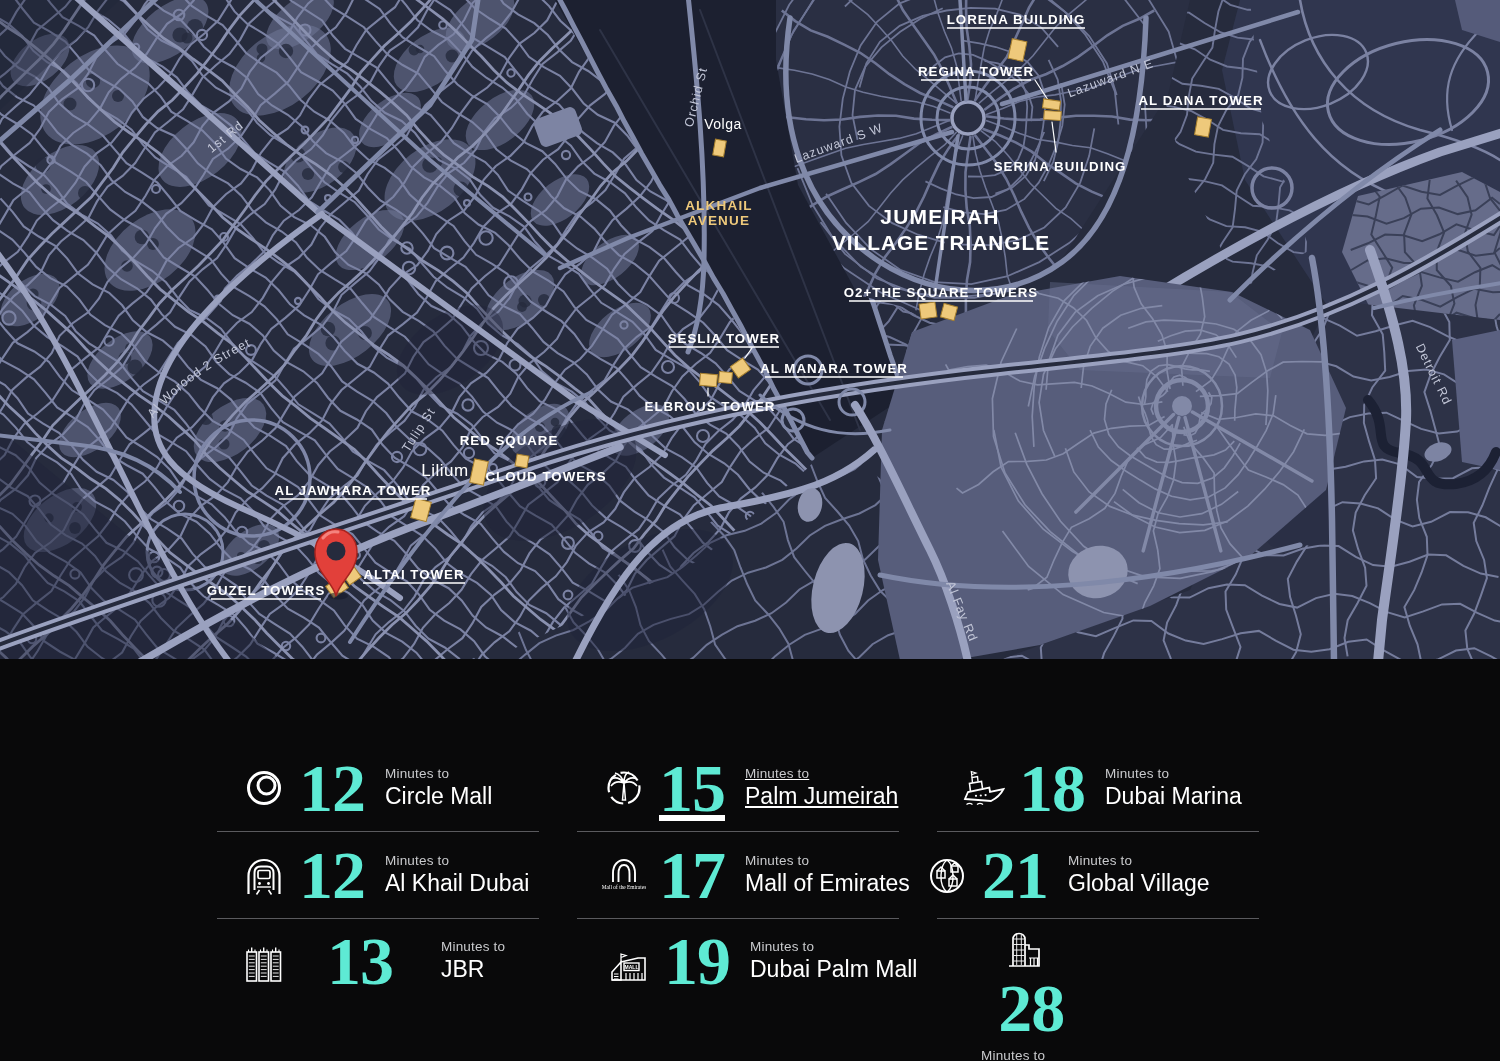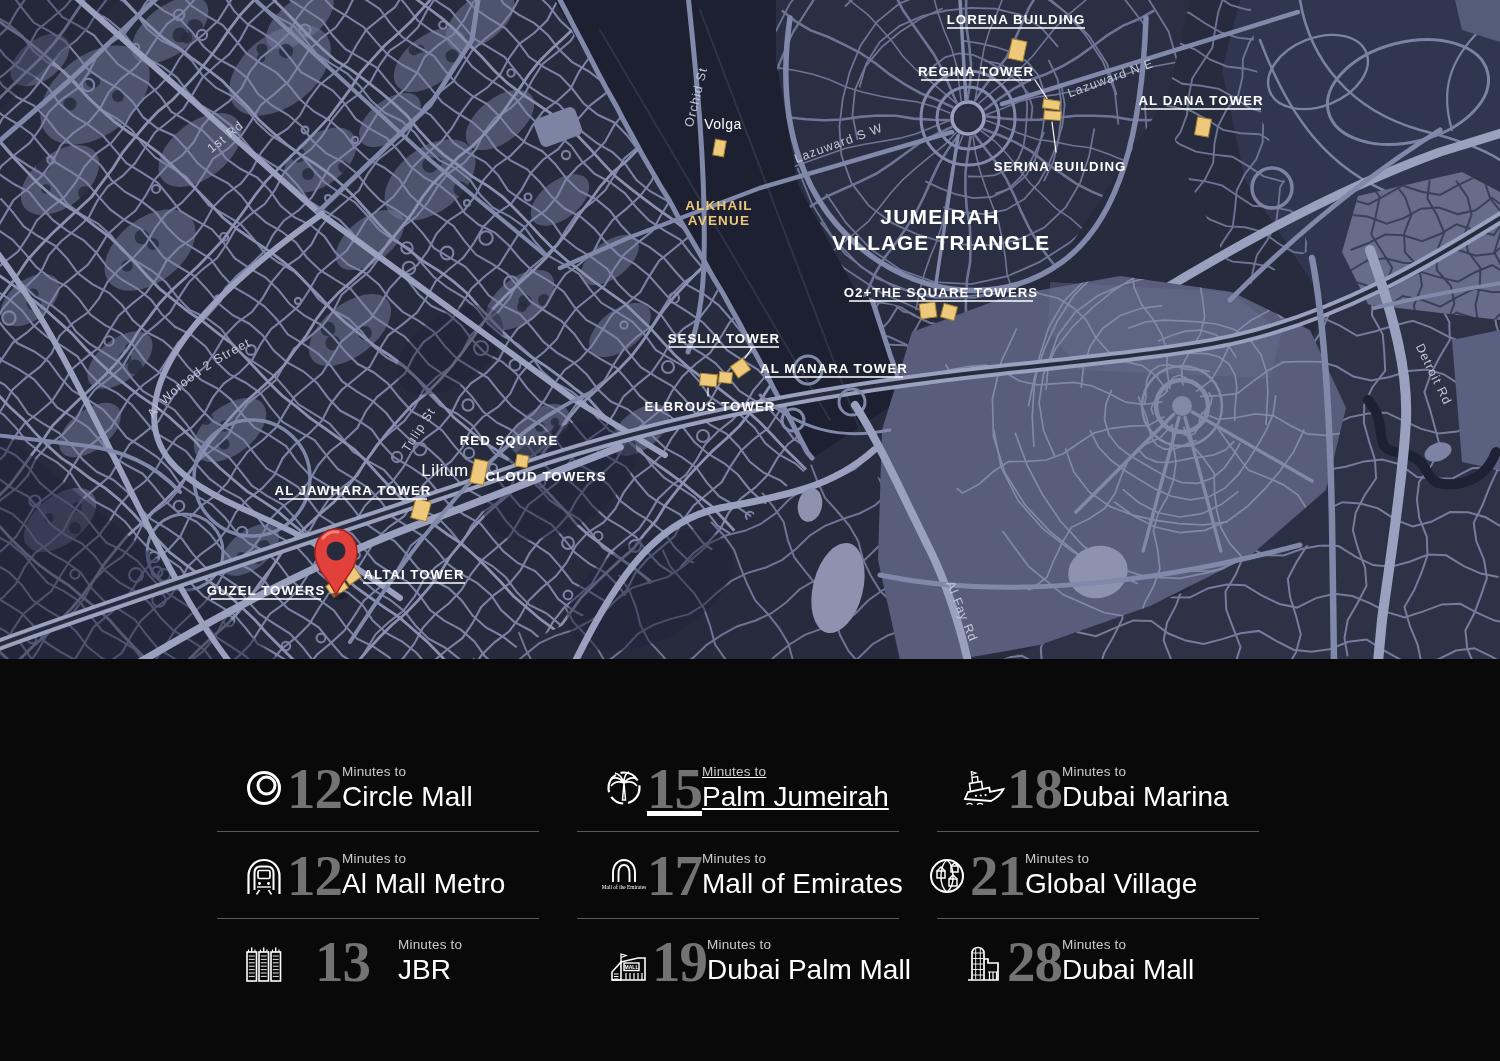--- a/index.html
+++ b/index.html
@@ -1,22 +1,22 @@
 <!DOCTYPE html>
 <html><head><meta charset="utf-8">
 <style>
 html,body{margin:0;padding:0;background:#09090a;width:1500px;height:1061px;overflow:hidden;}
 #page{position:relative;width:1500px;height:1061px;font-family:"Liberation Sans",sans-serif;}
 #map{position:absolute;left:0;top:0;}
 .cell{position:absolute;display:flex;align-items:center;height:72px;color:#fff;padding-left:24px;}
 .ic{width:46px;display:flex;justify-content:center;}
-.num{font-family:"Liberation Serif",serif;font-weight:700;font-size:57px;color:#737373;margin-left:0;letter-spacing:-1px;}
-.tx{}
+.num{font-family:"Liberation Serif",serif;font-weight:700;font-size:68px;color:#5eead4;margin-left:12px;letter-spacing:-1px;}
+.tx{margin-left:20px;}
 .mt{font-size:13.5px;color:#c9cacd;letter-spacing:0.2px;}
-.nm{font-size:28px;color:#fff;margin-top:2px;letter-spacing:0px;}
+.nm{font-size:23px;color:#fff;margin-top:2px;letter-spacing:0px;}
 .div{position:absolute;width:322px;height:1px;background:#5a5a5e;}
 </style></head>
 <body>
 <div id="page">
 
 <svg id="map" width="1500" height="659" viewBox="0 0 1500 659">
 <rect width="1500" height="659" fill="#262b3d"></rect>
 
 <ellipse cx="95" cy="95" rx="62" ry="40" fill="#6f7695" opacity="0.56" transform="rotate(-38 95 95)"></ellipse>
 <ellipse cx="280" cy="70" rx="58" ry="36" fill="#6f7695" opacity="0.56" transform="rotate(-38 280 70)"></ellipse>
@@ -809,21 +809,21 @@
 <rect x="16" y="17.5" width="12" height="8" rx="1.5" fill="none" stroke="#fff" stroke-width="1.7"></rect>
 <circle cx="17.5" cy="30.5" r="1.4" fill="#fff"></circle>
           <circle cx="26.5" cy="30.5" r="1.4" fill="#fff"></circle>
 <path d="M15,34 L29,34" stroke="#fff" stroke-width="1.4"></path>
 <path d="M17.5,37 L14.5,41.5 M26.5,37 L29.5,41.5" fill="none" stroke="#fff" stroke-width="1.6"></path>
         </svg>
       </div>
 <div class="num">12</div>
 <div class="tx">
         <div class="mt">Minutes to</div>
-        <div class="nm">Al Mall Metro</div>
+        <div class="nm">Al Khail Dubai</div>
       </div>
 </div>
 
 <div class="cell" style="left:577px;top:839px;">
 <div class="ic">
         <svg width="44" height="44" viewBox="0 0 44 44">
           <path d="M11,29 L11,20 C11,12 16,7 22,7 C28,7 33,12 33,20 L33,29" fill="none" stroke="#fff" stroke-width="1.9"></path>
 <path d="M16.5,29 L16.5,21 C16.5,15 18.5,12 22,12 C25.5,12 27.5,15 27.5,21 L27.5,29" fill="none" stroke="#fff" stroke-width="1.9"></path>
 <text x="22" y="36" font-family="Liberation Serif, serif" font-size="5.4" fill="#fff" text-anchor="middle">Mall of the Emirates</text>
         </svg>
@@ -909,21 +909,21 @@
 <path d="M14,23 L14,15 L19,16.5 L14,18.5" fill="none" stroke="#fff" stroke-width="1.3"></path>
         </svg>
       </div>
 <div class="num">19</div>
 <div class="tx">
         <div class="mt">Minutes to</div>
         <div class="nm">Dubai Palm Mall</div>
       </div>
 </div>
 
-<div class="cell" style="left:937px;top:925px;">
+<div class="cell" style="left:937px;top:925px;flex-direction:column;">
 <div class="ic">
         <svg width="44" height="44" viewBox="0 0 44 44">
           <path d="M10,41 L10,14 C10,11 12.5,8.5 16,8.5 C19.5,8.5 22,11 22,14 L22,41" fill="none" stroke="#fff" stroke-width="1.7"></path>
 <path d="M11,14 L21,14 M11,19.5 L21,19.5 M11,25 L21,25 M11,30.5 L21,30.5 M11,36 L21,36" stroke="#fff" stroke-width="0.9"></path>
 <path d="M13.7,9.5 L13.7,40 M18.3,9.5 L18.3,40" stroke="#fff" stroke-width="0.9"></path>
 <path d="M22,20 L26,20 L26,24 L36,24 L36,41 L6,41" fill="none" stroke="#fff" stroke-width="1.7"></path>
 <path d="M27.5,33 L27.5,41 M31,33 L31,41 M34.5,33 L34.5,41 M26,33 L36,33" stroke="#fff" stroke-width="1.2"></path>
         </svg>
       </div>
 <div class="num">28</div>

